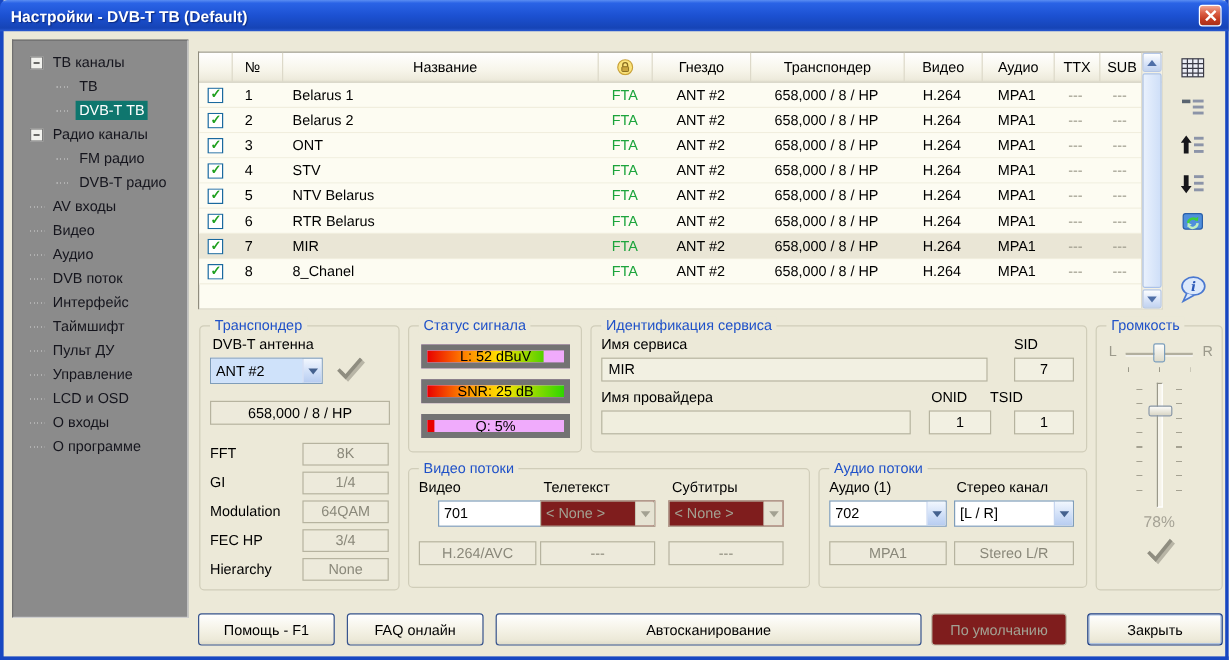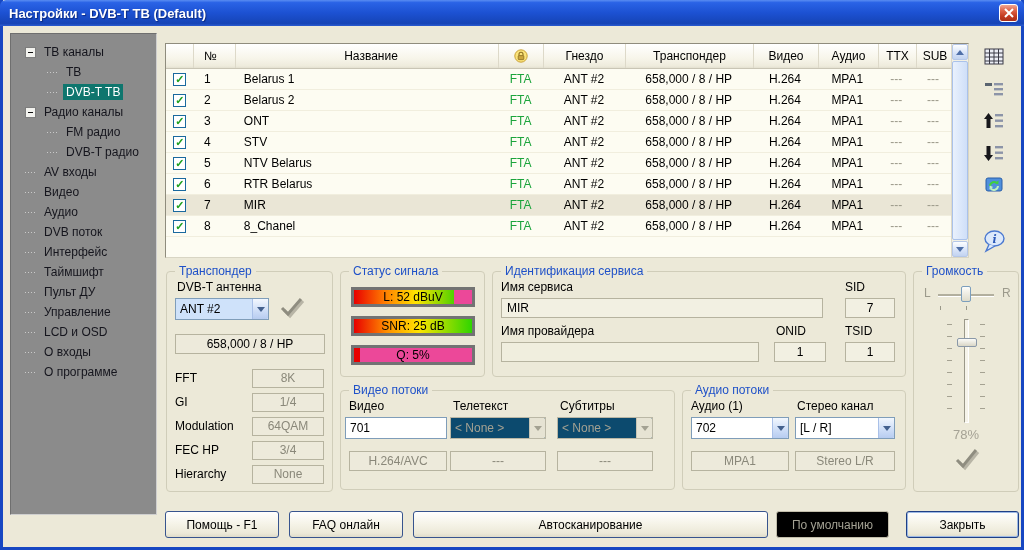--- a/index.html
+++ b/index.html
@@ -84,36 +84,36 @@
   .ro-field.dark { color:#000; }
   .text-input { position:absolute; background:#fff; border:1px solid #7f9db9; font-size:12px;
     display:flex; align-items:center; padding-left:4px; color:#000; }
 
   .combo { position:absolute; background:#fff; border:1px solid #7f9db9; display:flex; align-items:stretch; }
   .combo .txt { flex:1; display:flex; align-items:center; padding-left:4px; overflow:hidden; white-space:nowrap; }
   .combo .txt.hl { background:#cfe2fa; }
   .combo .cbtn { width:16px; flex:0 0 auto; background:linear-gradient(180deg,#f2f7fe,#cdddf7 60%,#b7ccf0);
     border-left:1px solid #a9c0e8; border-radius:0 1px 1px 0; display:flex; align-items:center; justify-content:center; }
   .combo .cbtn::after { content:''; width:0; height:0; border:4px solid transparent; border-top:5px solid #44618e; margin-top:5px; }
-  .combo.disabled { background:#0c4a6e; border-color:#bab7a5; }
+  .combo.disabled { background:#7f1d1d; border-color:#bab7a5; }
   .combo.disabled .txt { color:#a3a192; }
   .combo.disabled .cbtn { background:linear-gradient(180deg,#eceadे,#e0ddcc); background:#e6e3d3; border-left-color:#c8c5b4; }
   .combo.disabled .cbtn::after { border-top-color:#a3a192; }
 
   
   #g-transponder { left:163px; top:271px; width:167px; height:221px; }
   .t-params { position:absolute; left:8px; top:96px; right:8px; }
   .param-row { display:flex; align-items:center; height:20px; margin-bottom:4px; }
   .param-label { flex:1; color:#000; }
   .param-value { position:static; width:72px; height:19px; flex:0 0 auto; }
 
   
   #g-signal { left:337px; top:271px; width:145px; height:106px; }
-  .sig-bar { position:relative; width:124px; height:20px; margin:0 0 9px 10px; background:#ec4899;
-    border:3px solid #737373; overflow:hidden; }
+  .sig-bar { position:relative; width:124px; height:20px; margin:0 0 9px 10px; background:#f0abfc;
+    border:5px solid #737373; overflow:hidden; }
   .sig-bars { position:absolute; left:0; top:15px; }
   .sig-fill { position:absolute; left:0; top:0; bottom:0; }
   .sig-fill.level { background:linear-gradient(90deg,#e80000 0%,#ff7a00 30%,#ffe400 62%,#52d000 100%); }
   .sig-fill.snr { background:linear-gradient(90deg,#e80000 0%,#ff9000 28%,#ffe400 55%,#2fd500 100%); }
   .sig-fill.quality { background:#e80000; min-width:6px; }
   .sig-label { position:absolute; inset:0; display:flex; align-items:center; justify-content:center; color:#000; }
 
   
   #g-service { left:489px; top:271px; width:414px; height:106px; }
 
@@ -137,21 +137,21 @@
   .v-thumb { position:absolute; left:43px; top:66px; width:20px; height:9px; border:1px solid #8a98a8; border-radius:2px;
     background:linear-gradient(180deg,#fbfbf8,#d9d6c6); }
   .vol-pct { position:absolute; left:0; top:155px; width:100%; text-align:center; color:#a5a295; font-size:13px; }
   .vol-apply { position:absolute; left:38px; top:176px; }
 
   
   .xp-btn { position:absolute; top:511px; height:27px; border:1px solid #37548e; border-radius:3px;
     background:linear-gradient(180deg,#ffffff 0%,#f6f4e9 45%,#ece9d8 85%,#dfdcca 100%);
     font-family:Liberation Sans, sans-serif; font-size:12px; color:#000; }
   .xp-btn.default { border-color:#1e3f86; box-shadow:inset 0 0 0 1px #9db9e4; }
-  .xp-btn.disabled { background:#000000; border-color:#c2beab; color:#a3a193; box-shadow:none; }
+  .xp-btn.disabled { background:#7f1d1d; border-color:#c2beab; color:#a3a193; box-shadow:none; }
   [data-name="help-button"] { left:162px; width:114px; }
   [data-name="faq-button"] { left:286px; width:114px; }
   [data-name="autoscan-button"] { left:410px; width:355px; }
   [data-name="defaults-button"] { left:773px; width:113px; }
   [data-name="close-button"] { left:903px; width:113px; }
 </style>
 </head>
 <body>
 
 <div id="window" data-name="settings-dialog">
@@ -484,32 +484,32 @@
   </div>
 
   <div class="group" id="g-service" data-name="service-id-group">
     <span class="group-title" data-name="service-group-title">Идентификация сервиса</span>
     <span class="g-label" style="left:8px; top:8px;" data-name="service-name-label">Имя сервиса</span>
     <span class="g-label" style="left:352px; top:8px;" data-name="sid-label">SID</span>
     <div class="ro-field dark" style="left:8px; top:26px; width:322px; height:20px; justify-content:flex-start; padding-left:5px; background:#f2f0e2;" data-name="service-name-field">MIR</div>
     <div class="ro-field dark" style="left:352px; top:26px; width:50px; height:20px; background:#f2f0e2;" data-name="sid-field">7</div>
     <span class="g-label" style="left:8px; top:52px;" data-name="provider-label">Имя провайдера</span>
     <span class="g-label" style="left:283px; top:52px;" data-name="onid-label">ONID</span>
-    <span class="g-label" style="left:352px; top:52px;" data-name="tsid-label">TSID</span>
+    <span class="g-label" style="left:332px; top:52px;" data-name="tsid-label">TSID</span>
     <div class="ro-field dark" style="left:8px; top:70px; width:258px; height:20px; background:#f0eede;" data-name="provider-field"></div>
     <div class="ro-field dark" style="left:281px; top:70px; width:52px; height:20px; background:#f2f0e2;" data-name="onid-field">1</div>
     <div class="ro-field dark" style="left:352px; top:70px; width:50px; height:20px; background:#f2f0e2;" data-name="tsid-field">1</div>
   </div>
 
   <div class="group" id="g-video" data-name="video-streams-group">
     <span class="group-title" data-name="video-group-title">Видео потоки</span>
     <span class="g-label" style="left:8px; top:8px;" data-name="video-pid-label">Видео</span>
     <span class="g-label" style="left:112px; top:8px;" data-name="teletext-label">Телетекст</span>
     <span class="g-label" style="left:219px; top:8px;" data-name="subtitles-label">Субтитры</span>
-    <div class="text-input" style="left:4px; top:26px; width:102px; height:22px;" data-name="video-pid-input">701</div>
+    <div class="text-input" style="left:24px; top:26px; width:102px; height:22px;" data-name="video-pid-input">701</div>
     <div class="combo disabled" style="left:109px; top:26px; width:96px; height:22px;" data-name="teletext-select">
       <span class="txt" data-name="teletext-value">&lt; None &gt;</span>
       <span class="cbtn" data-name="dropdown-arrow-icon"></span>
     </div>
     <div class="combo disabled" style="left:216px; top:26px; width:96px; height:22px;" data-name="subtitles-select">
       <span class="txt" data-name="subtitles-value">&lt; None &gt;</span>
       <span class="cbtn" data-name="dropdown-arrow-icon"></span>
     </div>
     <div class="ro-field" style="left:8px; top:60px; width:98px; height:20px;" data-name="video-codec-field">H.264/AVC</div>
     <div class="ro-field" style="left:109px; top:60px; width:96px; height:20px;" data-name="teletext-info-field">---</div>

